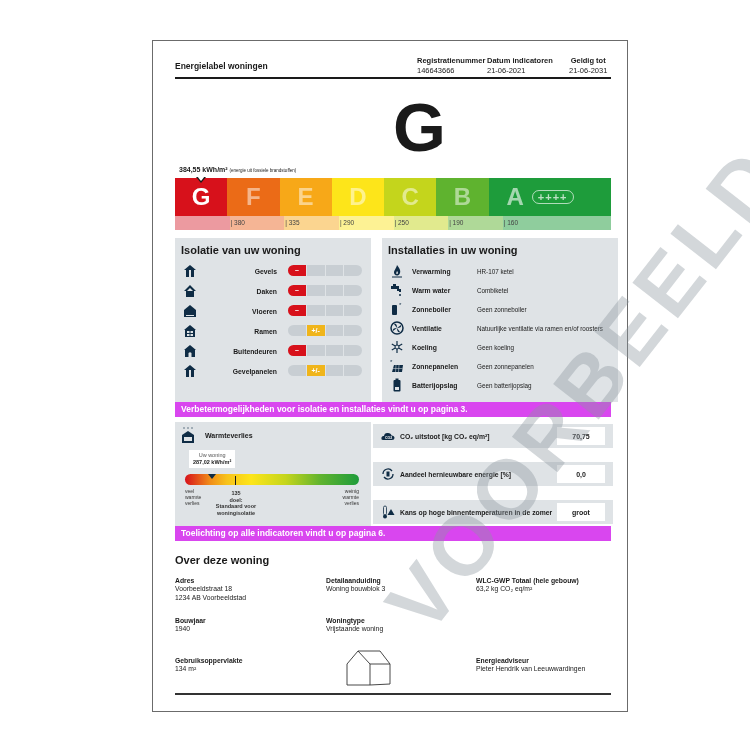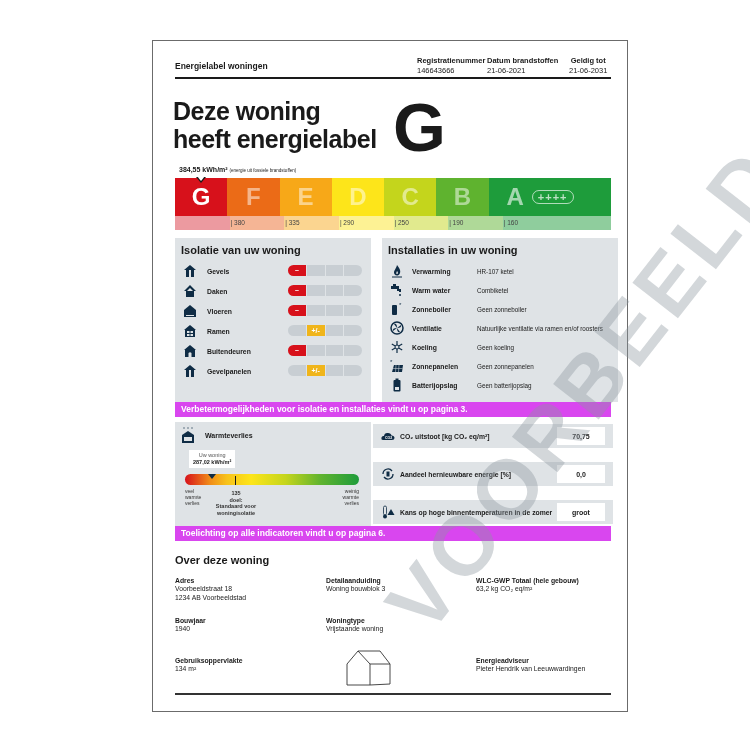--- a/index.html
+++ b/index.html
@@ -50,33 +50,29 @@
 <body>
 
 <div class="page">
 
   <div class="abs hdr-title">Energielabel woningen</div>
   <div class="abs hdr-col" style="left:264px;">
     <div class="lbl">Registratienummer</div>
     <div>146643666</div>
   </div>
   <div class="abs hdr-col" style="left:334px;">
-    <div class="lbl">Datum brandstoffen</div>
+    <div class="lbl">Datum indicatoren</div>
     <div>21-06-2021</div>
   </div>
   <div class="abs hdr-col" style="left:416px;text-align:center;">
     <div class="lbl">Geldig tot</div>
     <div>21-06-2031</div>
   </div>
   <div class="abs hdr-rule"></div>
 
-  <div class="abs big-title">
-    <div>Deze woning</div>
-    <div>heeft energielabel</div>
-  </div>
   <div class="abs big-letter">G</div>
 
   <div class="abs kwh">
     <span>384,55 kWh/m²</span>
     <small>(energie uit fossiele brandstoffen)</small>
   </div>
 
   <div class="abs label-bar">
     <div class="label-seg" style="background:#d7111b;color:#fff;">
       <span class="marker"></span>
@@ -105,21 +101,21 @@
   <div class="abs scale-bar">
     <div class="scale-seg" style="background:#ec9aa0;"></div>
     <div class="scale-seg" style="background:#f5b595;">| 380</div>
     <div class="scale-seg" style="background:#fbd590;">| 335</div>
     <div class="scale-seg" style="background:#fdf294;">| 290</div>
     <div class="scale-seg" style="background:#e1ea8e;">| 250</div>
     <div class="scale-seg" style="background:#afd998;">| 190</div>
     <div class="scale-seg a" style="background:#8fcd9d;">| 160</div>
   </div>
 
-  <div class="abs panel" style="left:22px;top:197px;width:196px;height:164px;">
+  <div class="abs panel" style="left:22px;top:197px;width:196px;height:164px;text-align:right;">
     <div class="abs panel-h" style="left:6px;top:6px;">Isolatie van uw woning</div>
 
     <div class="iso-row" style="top:26px;">
       <svg class="ico" viewBox="0 0 14 14">
           <path d="M7 1 L13 6 L11 6 L11 13 L3 13 L3 6 L1 6 Z" fill="#0f2c45"></path>
           <rect x="6" y="6" width="2" height="7" fill="#dfe3e6"></rect>
         </svg>
       <span class="name">Gevels</span>
       <div class="bars">
           <span class="neg">−</span>

